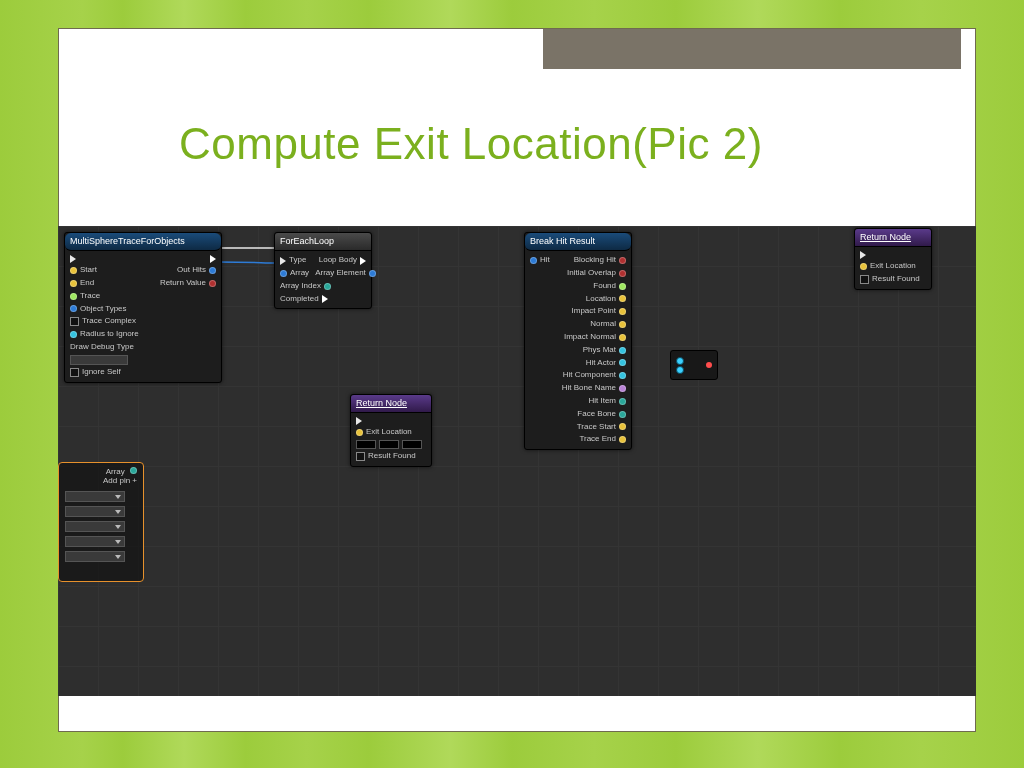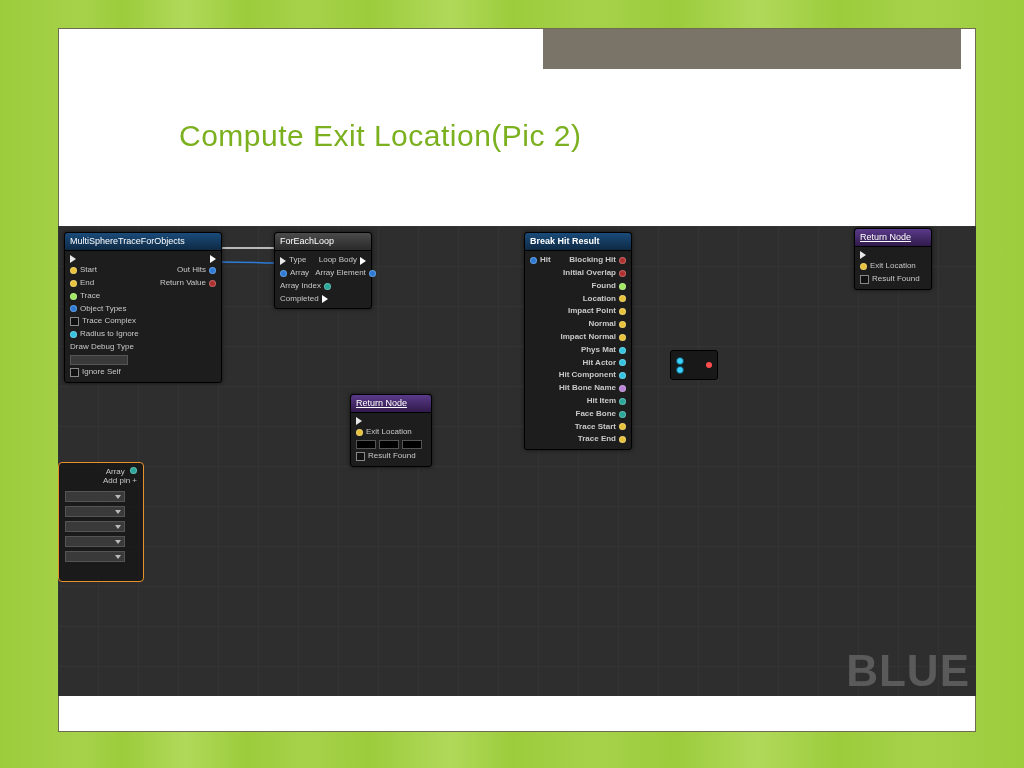--- a/index.html
+++ b/index.html
@@ -13,40 +13,40 @@
     #a6d24a 58%, #9ccc3c 66%, #b0d95a 74%, #9ccc3c 82%,
     #a6d24a 90%, #9ccc3c 100%);
 }
 
 
 .slide { position:absolute; left:58px; top:28px; width:918px; height:704px;
   background:#fff; border:1px solid #6f6a50; }
 .tab  { position:absolute; left:480px; top:0; width:426px; height:44px;
   background:#7a7367; border:4px solid #fff; border-top:none; }
 .title { position:absolute; left:120px; top:90px; color:#7bb01e;
-  font-size:30px; font-weight:400; letter-spacing:.5px; }
+  font-size:44px; font-weight:400; letter-spacing:.5px; }
 
 
 .bp { position:absolute; left:58px; top:226px; width:918px; height:470px;
   background:#2e2e2e; overflow:hidden; }
 .bp::before { content:""; position:absolute; inset:0;
   background-image:
     linear-gradient(#3a3a3a 1px, transparent 1px),
     linear-gradient(90deg, #3a3a3a 1px, transparent 1px);
   background-size:40px 40px; opacity:.55; }
 .watermark { position:absolute; right:6px; bottom:0; font-size:44px;
   font-weight:800; color:#5a5a5a; letter-spacing:1px; }
 
 
 .node { position:absolute; background:#1d1d1d; border:1px solid #000;
   border-radius:3px; box-shadow:0 0 4px rgba(0,0,0,.6); color:#c8c8c8;
   font-size:8px; line-height:1.35; }
 .node .hdr { padding:2px 5px 3px; border-bottom:1px solid #000;
   border-radius:3px 3px 0 0; font-size:9px; color:#fff; white-space:nowrap; }
-.hdr.blue   { background:linear-gradient(#1a4b7a,#0e2a44); }
+.hdr.blue   { background:linear-gradient(#1a4b7a,#0e2a44);border-radius:6px; }
 .hdr.grey   { background:linear-gradient(#4a4a4a,#2a2a2a); }
 .hdr.purple { background:linear-gradient(#5a3a8a,#301a4a);text-decoration:underline; }
 .node .body { padding:3px 5px; }
 .row { display:flex; justify-content:space-between; align-items:center; gap:6px; padding:1px 0; }
 .row .l, .row .r { display:flex; align-items:center; gap:3px; white-space:nowrap; }
 .pin { width:7px; height:7px; border-radius:50%; display:inline-block;
   border:1px solid rgba(255,255,255,.25); }
 .tri { width:0; height:0; border-top:4px solid transparent;
   border-bottom:4px solid transparent; display:inline-block; }
 .tri.out { border-left:6px solid #fff; }
@@ -223,21 +223,21 @@
           </div>
         <div class="row">
             <span class="r">
               <span>Completed</span>
               <span class="tri out"></span>
             </span>
           </div>
       </div>
     </div>
 
-    <div class="node" style="left:466px; top:6px; width:108px;font-weight:bold;">
+    <div class="node" style="left:466px; top:6px; width:108px;">
       <div class="hdr blue">Break Hit Result</div>
       <div class="body" id="break-body">
           <div class="row">
             <span class="l">
               <span class="pin" style="background: rgb(45, 123, 214);"></span>
               <span>Hit</span>
             </span>
             <span class="r">
               <span>Blocking Hit</span>
               <span class="pin" style="background: rgb(176, 48, 48);"></span>
@@ -410,15 +410,14 @@
       <div style="text-align:right; padding:0 6px 2px;">
         <span>Add pin  +</span>
       </div>
       <div class="ddw"></div>
       <div class="ddw"></div>
       <div class="ddw"></div>
       <div class="ddw"></div>
       <div class="ddw"></div>
     </div>
 
-    <div class="watermark">BLUE</div>
   </div>
 </div>
 
 </body></html>

